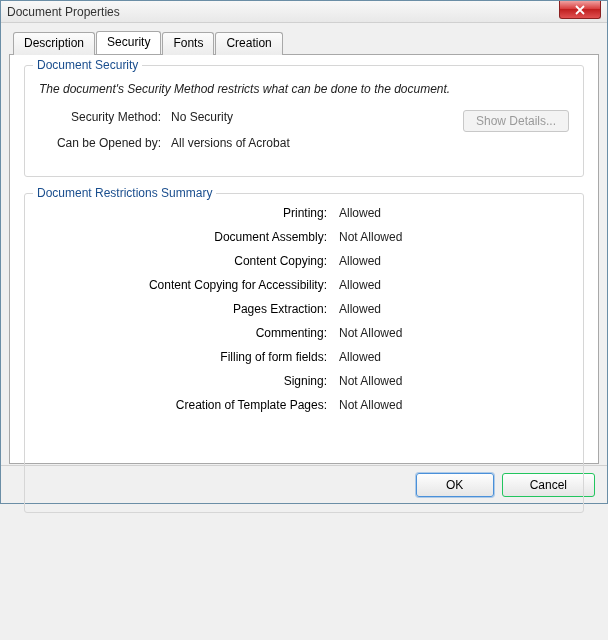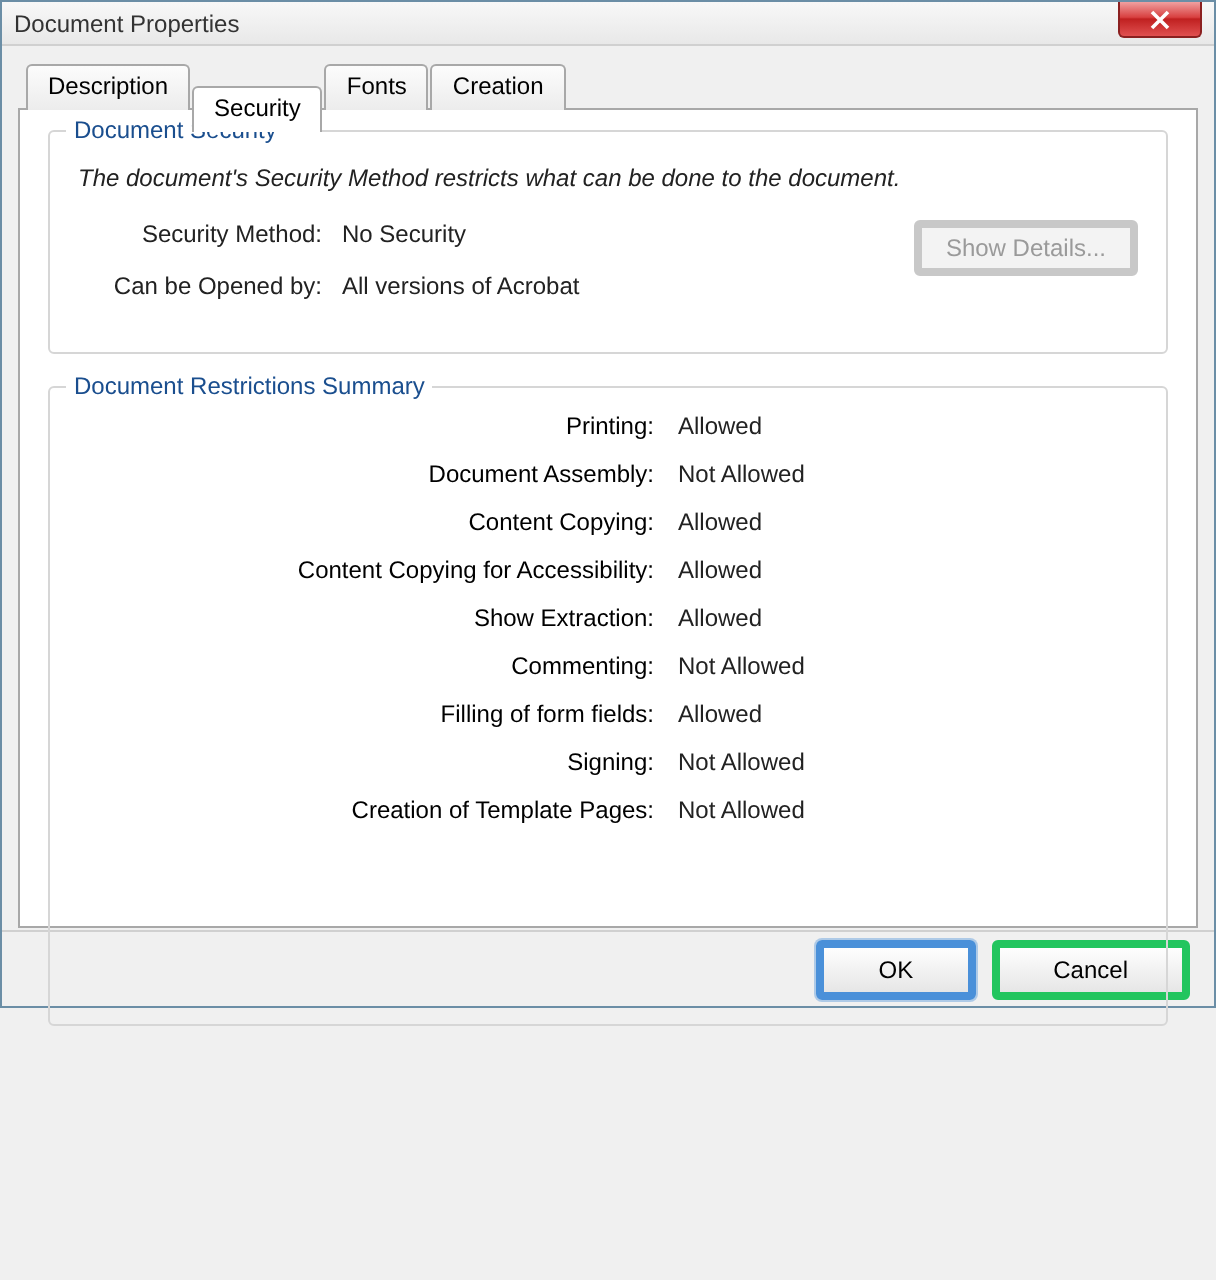--- a/index.html
+++ b/index.html
@@ -63,21 +63,21 @@
     border-bottom: none;
     background: linear-gradient(to bottom, #fcfcfc, #ececec);
     border-radius: 3px 3px 0 0;
     margin-right: 1px;
     cursor: default;
     position: relative;
     top: 1px;
   }
   .tab.active {
     background: #fff;
-    top: 12px;
+    top: 0;
     padding-bottom: 5px;
     z-index: 3;
   }
   .tabpanel {
     border: 1px solid #a8a8a8;
     background: #fff;
     height: calc(100% - 24px);
     padding: 10px 14px;
     position: relative;
     z-index: 1;
@@ -106,21 +106,21 @@
   }
   .row:last-child { margin-bottom: 0; }
   .sec-label {
     width: 132px;
     text-align: right;
     padding-right: 10px;
     color: #222;
   }
   .sec-value { flex: 1; color: #222; }
   .btn {
-    border: 4px solid #22c55e;
+    border: 1px solid #22c55e;
     background: linear-gradient(to bottom, #fefefe, #e6e6e6);
     border-radius: 3px;
     padding: 3px 10px;
     font: inherit;
     cursor: default;
   }
   .btn.disabled {
     color: #9a9a9a;
     background: #f3f3f3;
     border-color: #c8c8c8;
@@ -217,21 +217,21 @@
         </div>
         <div class="restrict-row">
           <div class="restrict-label">Content Copying:</div>
           <div class="restrict-value">Allowed</div>
         </div>
         <div class="restrict-row">
           <div class="restrict-label">Content Copying for Accessibility:</div>
           <div class="restrict-value">Allowed</div>
         </div>
         <div class="restrict-row">
-          <div class="restrict-label">Show Extraction:</div>
+          <div class="restrict-label">Pages Extraction:</div>
           <div class="restrict-value">Allowed</div>
         </div>
         <div class="restrict-row">
           <div class="restrict-label">Commenting:</div>
           <div class="restrict-value">Not Allowed</div>
         </div>
         <div class="restrict-row">
           <div class="restrict-label">Filling of form fields:</div>
           <div class="restrict-value">Allowed</div>
         </div>

